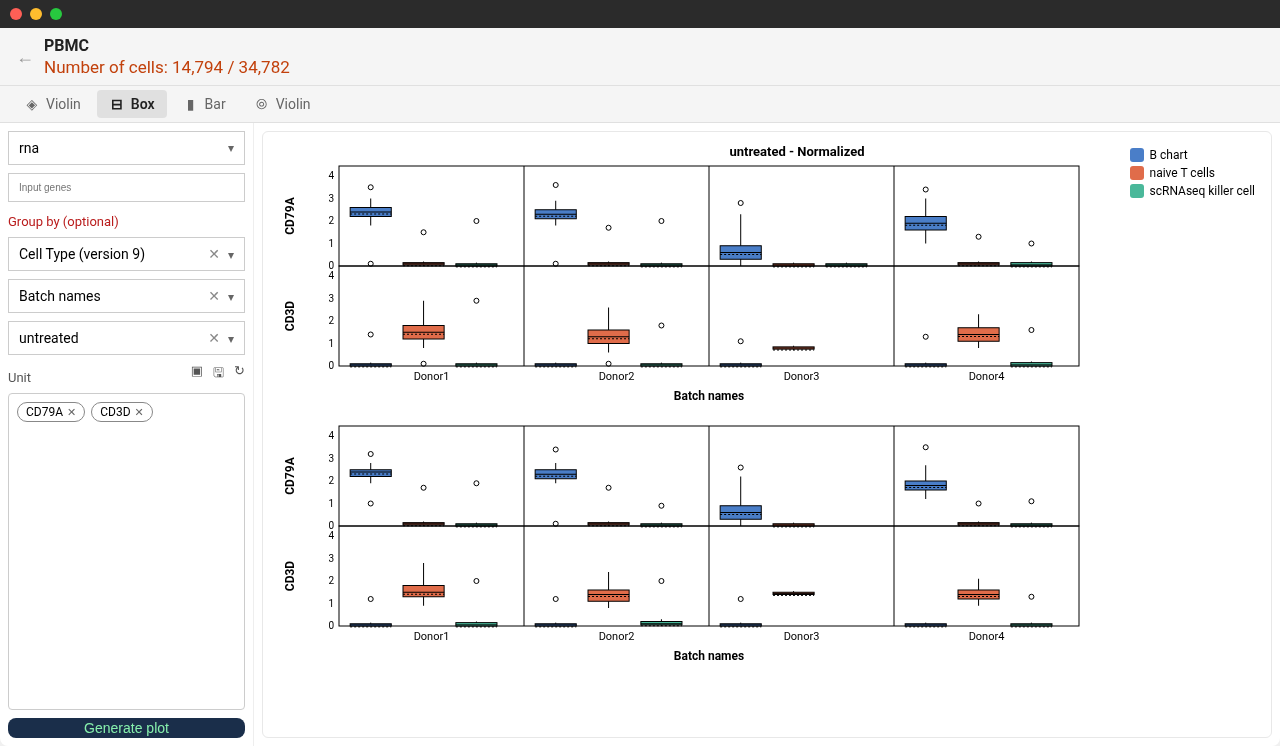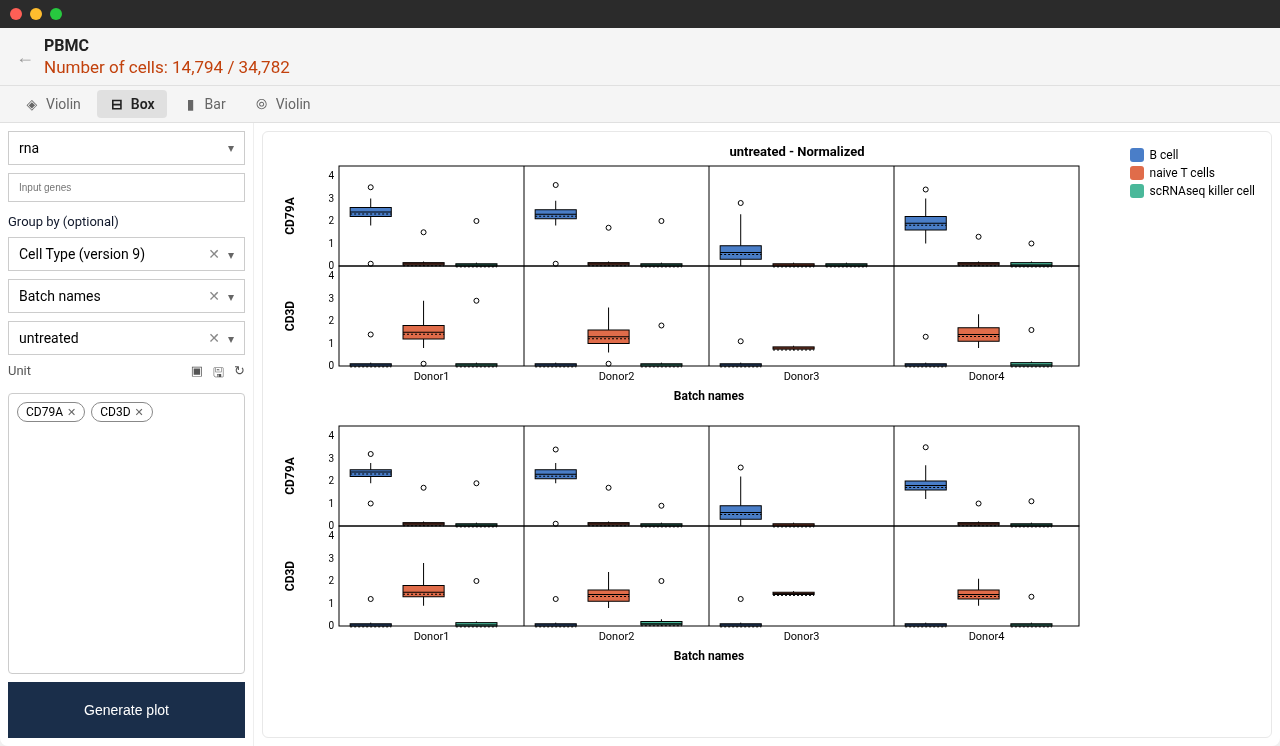--- a/index.html
+++ b/index.html
@@ -20,28 +20,28 @@
 .logo svg { width: 22px; height: 22px; }
 .tabs { background: #f5f5f5; border-bottom: 1px solid #e0e0e0; padding: 4px 12px; display: flex; gap: 4px; }
 .tab { display: flex; align-items: center; gap: 6px; padding: 6px 12px; border-radius: 4px; font-size: 14px; color: #666; cursor: pointer; }
 .tab.active { background: #e0e0e0; color: #222; font-weight: 600; }
 .tab-icon { width: 16px; height: 16px; display: inline-flex; align-items: center; justify-content: center; }
 .body { display: flex; flex: 1; overflow: hidden; }
 .sidebar { width: 254px; padding: 8px; border-right: 1px solid #eee; display: flex; flex-direction: column; gap: 8px; }
 .select, .input { border: 1px solid #ccc; border-radius: 0; padding: 8px 10px; font-size: 14px; background: #fff; display: flex; align-items: center; justify-content: space-between; }
 .select { cursor: pointer; }
 .chevron { color: #666; font-size: 12px; }
-.label { font-size: 13px; color: #0f172a; margin-top: 4px; }
+.label { font-size: 13px; color: #b91c1c; margin-top: 4px; }
 .clear-x { color: #888; margin-right: 8px; cursor: pointer; }
-.unit-row { display: flex; justify-content: space-between; align-items: flex-start; font-size: 13px; color: #555; }
+.unit-row { display: flex; justify-content: space-between; align-items: flex-end; font-size: 13px; color: #555; }
 .unit-icons { display: flex; gap: 10px; color: #555; }
 .chips { border: 1px solid #ccc; border-radius: 4px; padding: 8px; flex: 1; display: flex; gap: 6px; align-content: flex-start; flex-wrap: wrap; }
 .chip { border: 1px solid #888; border-radius: 12px; padding: 2px 8px; font-size: 12px; display: inline-flex; align-items: center; gap: 4px; }
 .chip .x { font-size: 11px; color: #666; cursor: pointer; }
-.gen-btn { background: #1a2e4a; color: #ffffff; border: none; border-radius: 0; padding: 20px; font-size: 14px; cursor: pointer; }
+.gen-btn { background: #1a2e4a; color: #86efac; border: none; border-radius: 8px; padding: 2px; font-size: 14px; cursor: pointer; }
 .chart-area { flex: 1; padding: 12px 16px; overflow: auto; background: #fff; border: 1px solid #e8e8e8; border-radius: 6px; margin: 8px; position: relative; }
 .chart-block { margin-bottom: 20px; text-align: center; }
 .chart-title { font-size: 13px; font-weight: 700; margin-left: 60px; margin-bottom: 2px; }
 .legend { position: absolute; right: 16px; top: 16px; font-size: 12px; }
 .legend-item { display: flex; align-items: center; gap: 6px; margin-bottom: 4px; }
 .legend-sw { width: 14px; height: 14px; border-radius: 3px; }
 svg.plot { display: block; }
 .axis-label { font-size: 12px; font-weight: 700; }
 .tick-label { font-size: 10px; }
 .donor-label { font-size: 11px; }
@@ -127,21 +127,21 @@
             <span class="x">✕</span>
           </span>
       </div>
       <button class="gen-btn">Generate plot</button>
     </div>
 
     <div class="chart-area">
       <div class="legend">
         <div class="legend-item">
             <span class="legend-sw" style="background:#4a7ec8"></span>
-            <span>B cell</span>
+            <span>B chart</span>
           </div>
         <div class="legend-item">
             <span class="legend-sw" style="background:#e06c4a"></span>
             <span>naive T cells</span>
           </div>
         <div class="legend-item">
             <span class="legend-sw" style="background:#4ab89a"></span>
             <span>scRNAseq killer cell</span>
           </div>
       </div>

